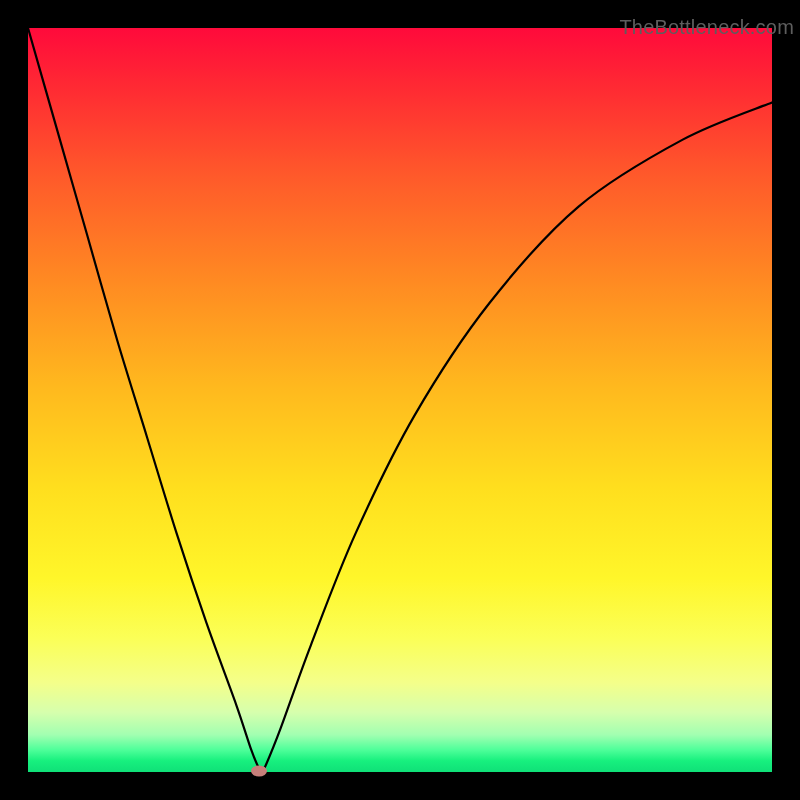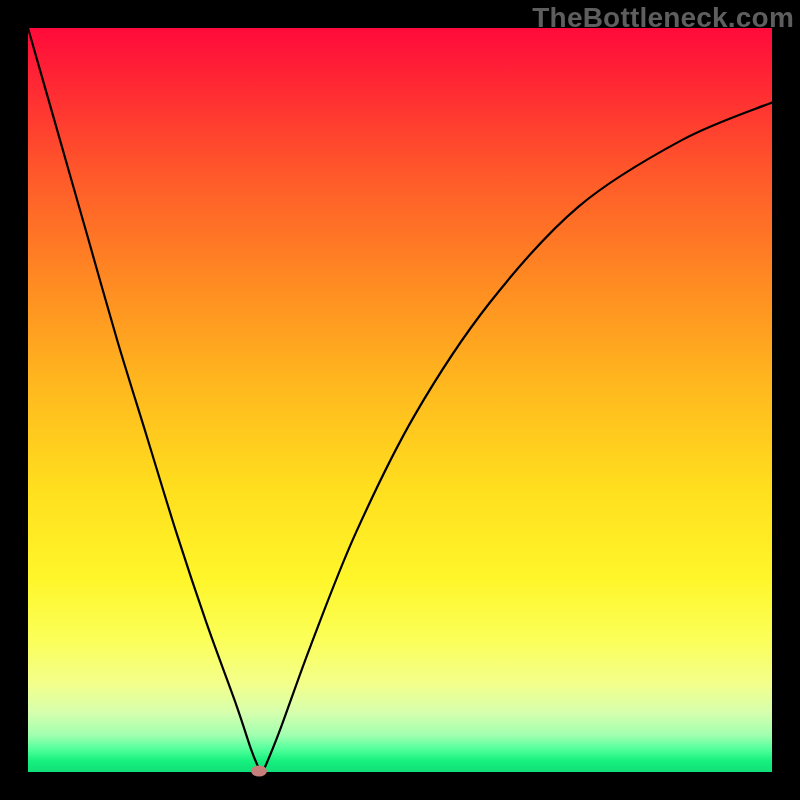--- a/index.html
+++ b/index.html
@@ -37,25 +37,25 @@
       #f4ff8a 88%,
       #d6ffad 92%,
       #a2ffb1 95%,
       #4fff9a 97%,
       #17f07e 98.5%,
       #0fe078 100%
     );
   }
   .watermark {
     position: absolute;
-    top: 2px;
+    top: 16px;
     right: 6px;
     color: #5e5e5e;
-    font-size: 28px;
-    font-weight: 700;
+    font-size: 20px;
+    font-weight: 400;
     letter-spacing: 0.2px;
     user-select: none;
     pointer-events: none;
   }
   svg.curve {
     position: absolute;
     left: 0;
     top: 0;
     width: 744px;
     height: 744px;

